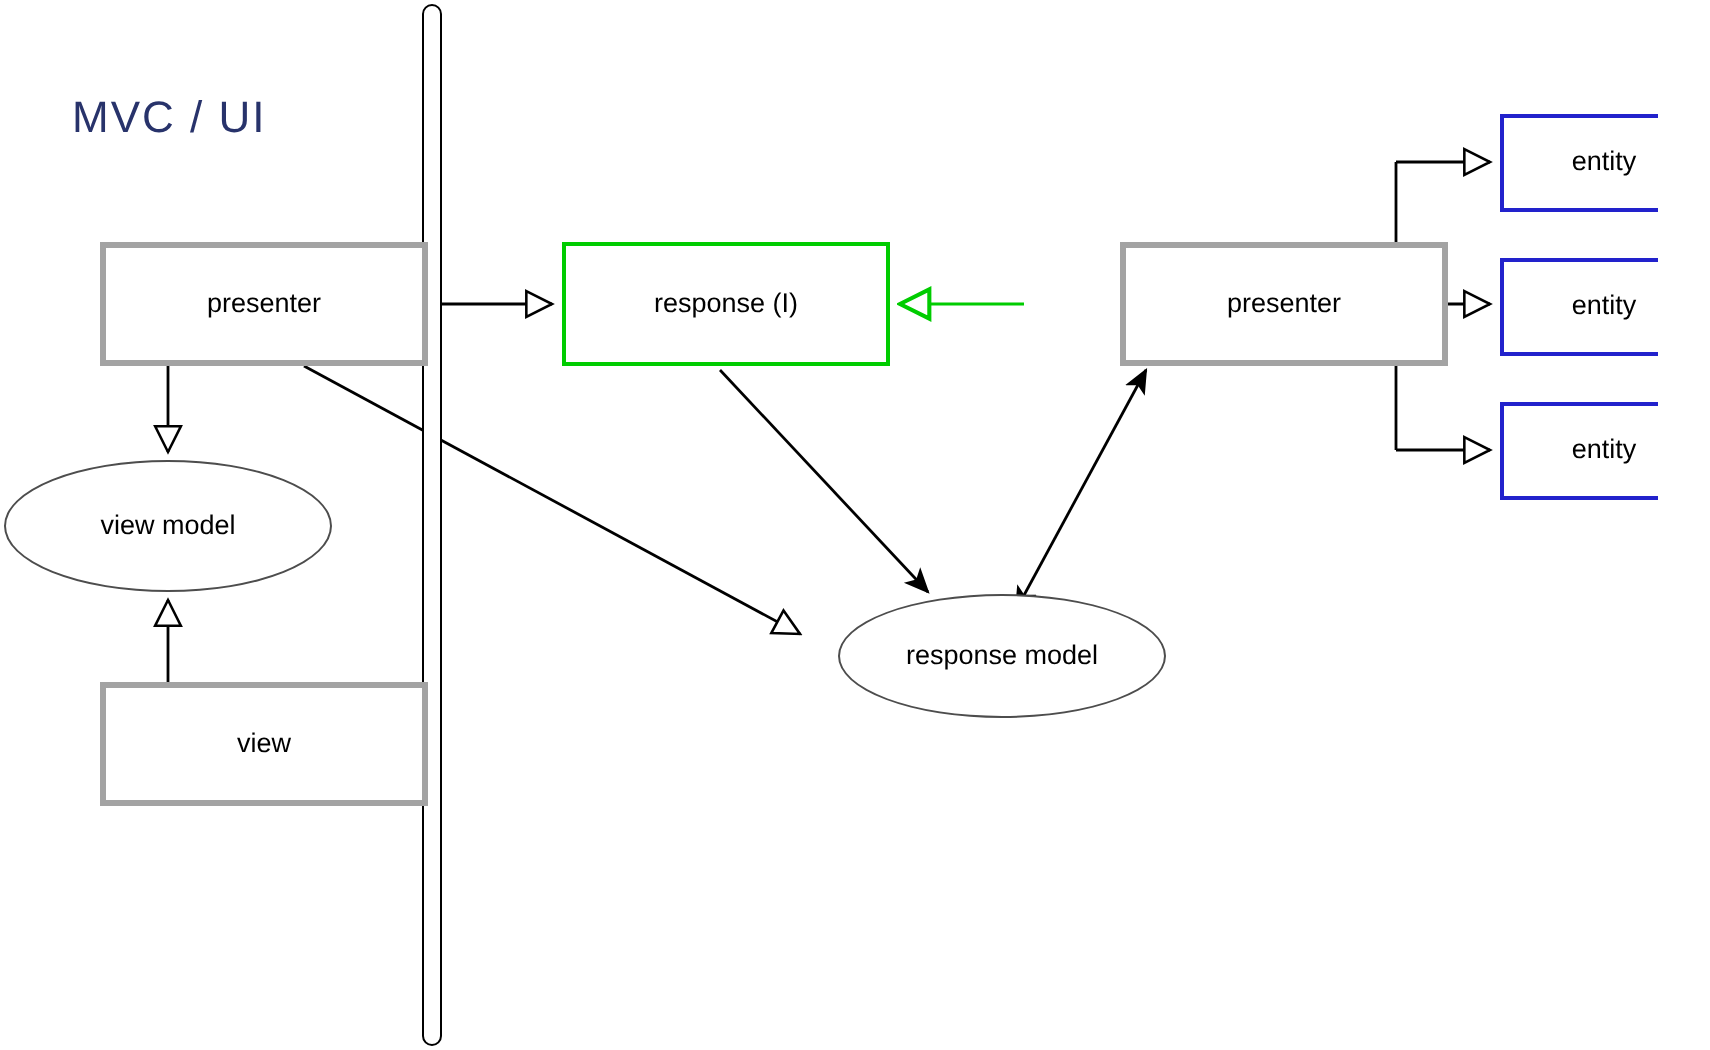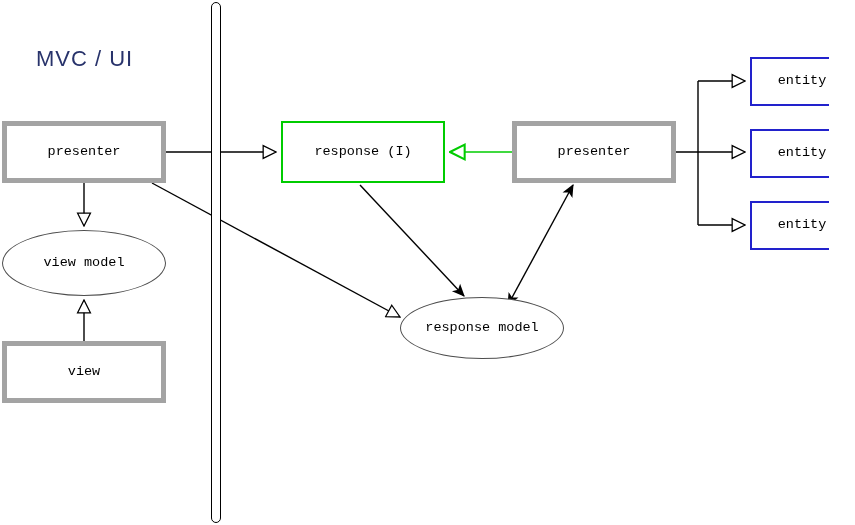--- a/index.html
+++ b/index.html
@@ -29,24 +29,24 @@
     box-sizing: border-box;
     display: flex;
     align-items: center;
     justify-content: center;
     background: #ffffff;
     font-size: 13.5px;
     color: #000000;
     text-align: center;
     line-height: 1.2;
     z-index: 3;
-    font-family: Liberation Mono, monospace;
   }
   .box {
-    border: 5px solid #a3a3a3;
+    border: 3px solid #a3a3a3;
+    margin-left: 48px;
   }
   .box-green {
     border: 2px solid #00cc00;
   }
   .box-blue {
     border: 2px solid #2222cc;
   }
   .ellipse {
     border: 1px solid #4d4d4d;
     border-radius: 50%;
@@ -119,21 +119,21 @@
   </div>
 
   <div class="node box" style="left:2px; top:341px; width:164px; height:62px;">
     <span>view</span>
   </div>
 
   <div class="node box-green" style="left:281px; top:121px; width:164px; height:62px;">
     <span>response (I)</span>
   </div>
 
-  <div class="node ellipse" style="left:400px; top:297px; width:164px; height:62px;">
+  <div class="node ellipse" style="left:419px; top:297px; width:164px; height:62px;">
     <span>response model</span>
   </div>
 
   <div class="node box" style="left:512px; top:121px; width:164px; height:62px;">
     <span>presenter</span>
   </div>
 
   <div class="node box-blue" style="left:750px; top:57px; width:104px; height:49px;">
     <span>entity</span>
   </div>

